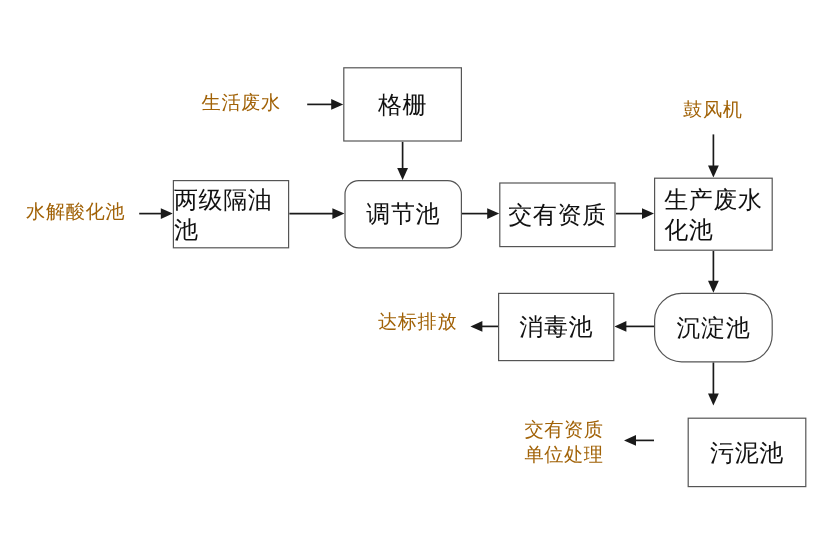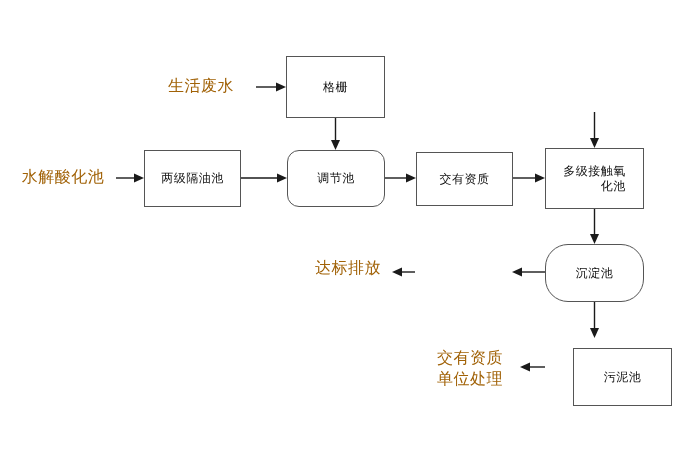--- a/index.html
+++ b/index.html
@@ -16,23 +16,23 @@
     overflow: hidden;
   }
   .node {
     position: absolute;
     border: 1px solid #555555;
     background: #ffffff;
     box-sizing: border-box;
     display: flex;
     align-items: center;
     justify-content: center;
-    text-align: right;
+    text-align: left;
     color: #111111;
-    font-size: 12px;
+    font-size: 20px;
     line-height: 1.25;
     letter-spacing: 0.5px;
   }
   .label {
     position: absolute;
     color: #a16207;
     font-size: 16px;
     line-height: 1.3;
     letter-spacing: 0.5px;
     text-align: center;
@@ -122,31 +122,33 @@
   </svg>
 
   <div class="node" style="left:286px; top:56px; width:99px; height:62px;">格栅</div>
 
   <div class="node" style="left:144px; top:150px; width:97px; height:57px;">两级隔油池</div>
 
   <div class="node" style="left:287px; top:150px; width:98px; height:57px;border-radius:12px;">调节池</div>
 
   <div class="node" style="left:416px; top:152px; width:97px; height:54px;">交有资质</div>
 
-  <div class="node" style="left:545px; top:148px; width:99px; height:61px; white-space:pre-line;">多级接触氧
+  <div class="node" style="left:545px; top:148px; width:99px; height:61px; white-space:pre-line;">生产废水
 化池</div>
 
   <div class="node" style="left:545px; top:244px; width:99px; height:58px;border-radius:23px;">沉淀池</div>
 
+  <div class="node" style="left:415px; top:244px; width:97px; height:57px;">消毒池</div>
 
   <div class="node" style="left:545px; top:348px; width:99px; height:58px;margin-left:28px;">污泥池</div>
 
   <div class="label" style="left:155px; top:73px; width:92px; height:26px;">生活废水</div>
 
   <div class="label" style="left:17px; top:164px; width:92px; height:26px;">水解酸化池</div>
 
+  <div class="label" style="left:559px; top:80px; width:70px; height:25px;">鼓风机</div>
 
   <div class="label" style="left:302px; top:255px; width:92px; height:26px;">达标排放</div>
 
   <div class="label" style="left:425px; top:346px; width:90px; height:48px;font-family:Liberation Mono, monospace;">交有资质
 单位处理</div>
 
 </div>
 
 </body></html>

